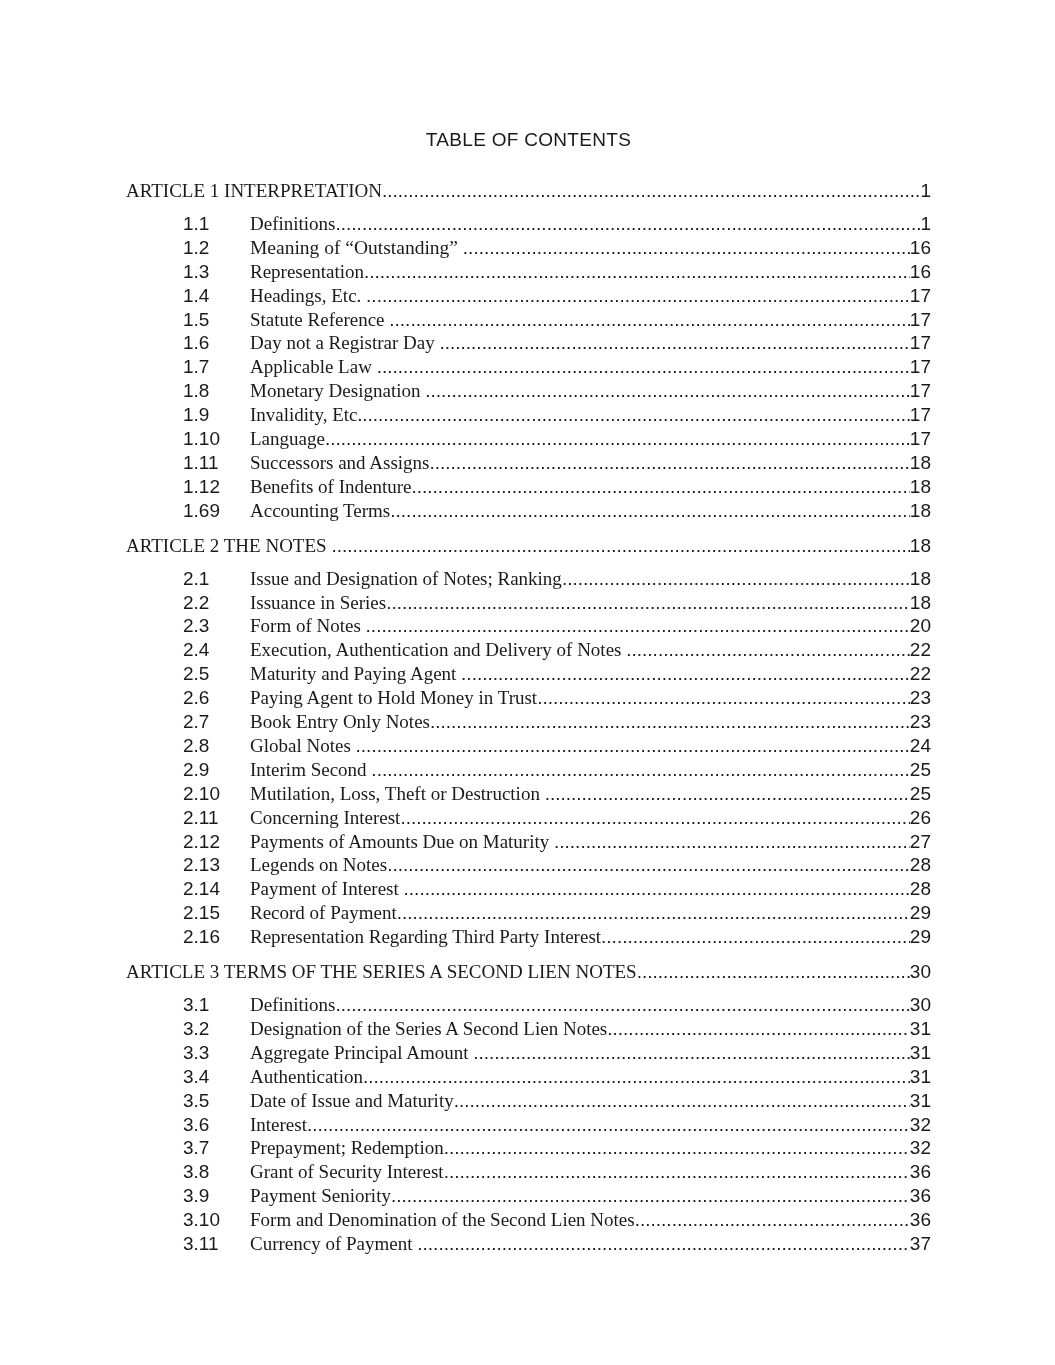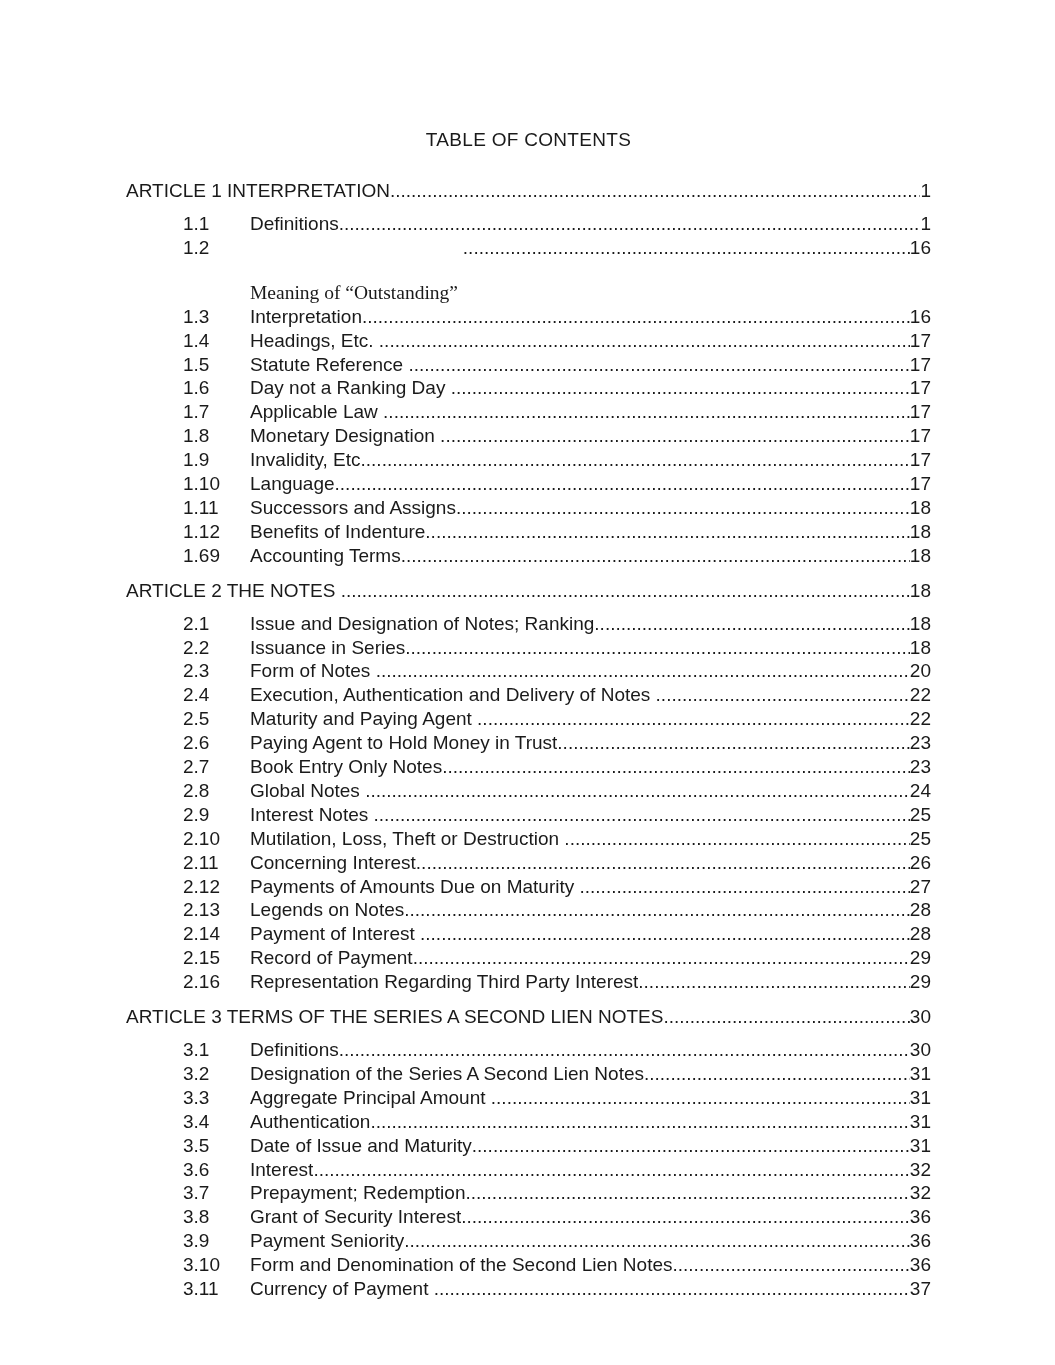--- a/index.html
+++ b/index.html
@@ -37,25 +37,25 @@
   .sec-row { padding-left: 57px; }
   .sec-num {
     flex: none;
     width: 67px;
   }
   .a-title, .sec-title {
     flex: none;
     white-space: pre;
     max-width: 640px;
     overflow: hidden;
+    font-family: Liberation Serif, serif;
   }
   .serif {
     font-family: "Liberation Serif", serif;
     font-size: 19.5px;
-    margin-top: 45px;
   }
   .leader {
     flex: 1 1 0;
     min-width: 0;
     overflow: hidden;
     white-space: nowrap;
   }
   .leader::after {
     content: "..........................................................................................................................................................................................................................................................";
   }
@@ -83,39 +83,39 @@
           <span class="pagenum">1</span>
         </div>
         <div class="row sec-row">
           <span class="sec-num">1.2</span>
           <span class="sec-title serif">Meaning of “Outstanding” </span>
           <span class="leader"></span>
           <span class="pagenum">16</span>
         </div>
         <div class="row sec-row">
           <span class="sec-num">1.3</span>
-          <span class="sec-title">Interpretation</span>
+          <span class="sec-title">Representation</span>
           <span class="leader"></span>
           <span class="pagenum">16</span>
         </div>
         <div class="row sec-row">
           <span class="sec-num">1.4</span>
           <span class="sec-title">Headings, Etc. </span>
           <span class="leader"></span>
           <span class="pagenum">17</span>
         </div>
         <div class="row sec-row">
           <span class="sec-num">1.5</span>
           <span class="sec-title">Statute Reference </span>
           <span class="leader"></span>
           <span class="pagenum">17</span>
         </div>
         <div class="row sec-row">
           <span class="sec-num">1.6</span>
-          <span class="sec-title">Day not a Ranking Day </span>
+          <span class="sec-title">Day not a Registrar Day </span>
           <span class="leader"></span>
           <span class="pagenum">17</span>
         </div>
         <div class="row sec-row">
           <span class="sec-num">1.7</span>
           <span class="sec-title">Applicable Law </span>
           <span class="leader"></span>
           <span class="pagenum">17</span>
         </div>
         <div class="row sec-row">
@@ -204,21 +204,21 @@
           <span class="pagenum">23</span>
         </div>
         <div class="row sec-row">
           <span class="sec-num">2.8</span>
           <span class="sec-title">Global Notes </span>
           <span class="leader"></span>
           <span class="pagenum">24</span>
         </div>
         <div class="row sec-row">
           <span class="sec-num">2.9</span>
-          <span class="sec-title">Interest Notes </span>
+          <span class="sec-title">Interim Second </span>
           <span class="leader"></span>
           <span class="pagenum">25</span>
         </div>
         <div class="row sec-row">
           <span class="sec-num">2.10</span>
           <span class="sec-title">Mutilation, Loss, Theft or Destruction </span>
           <span class="leader"></span>
           <span class="pagenum">25</span>
         </div>
         <div class="row sec-row">

